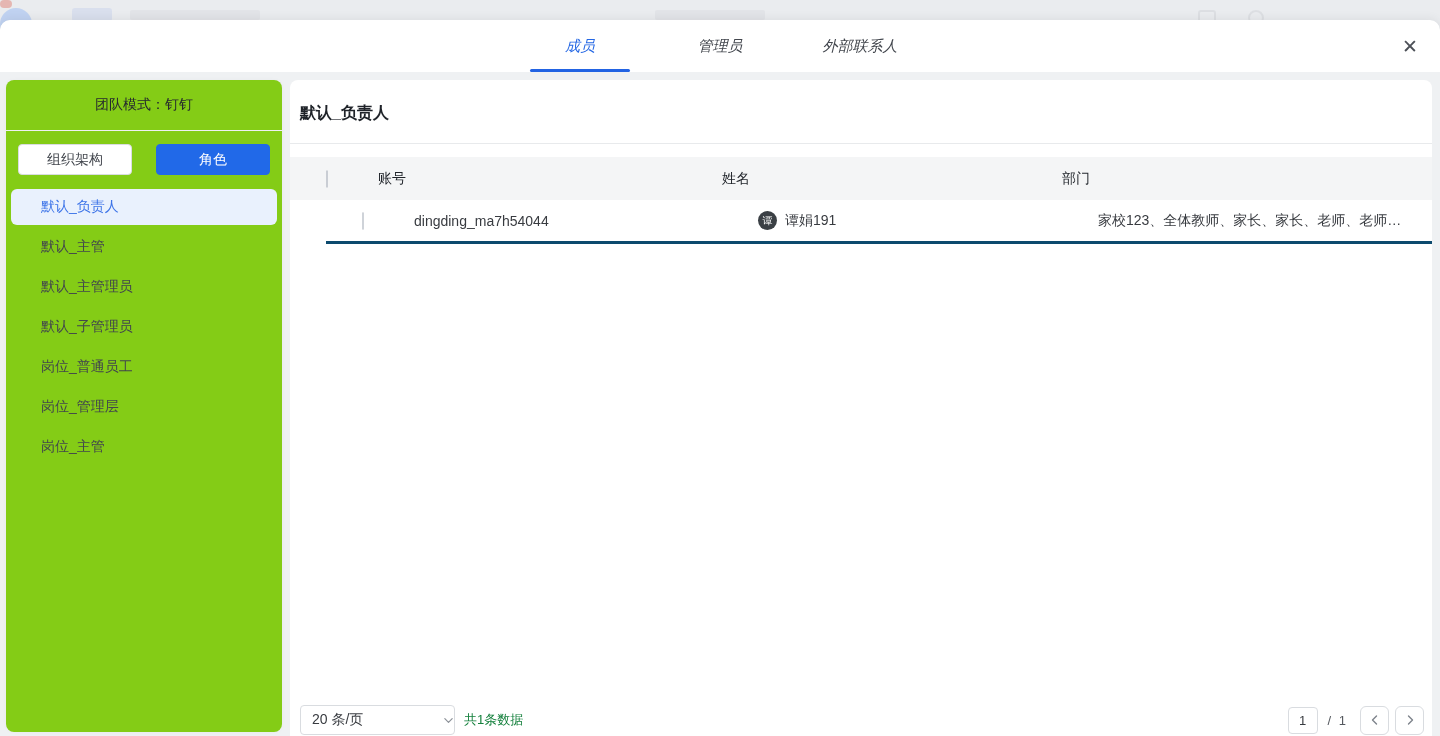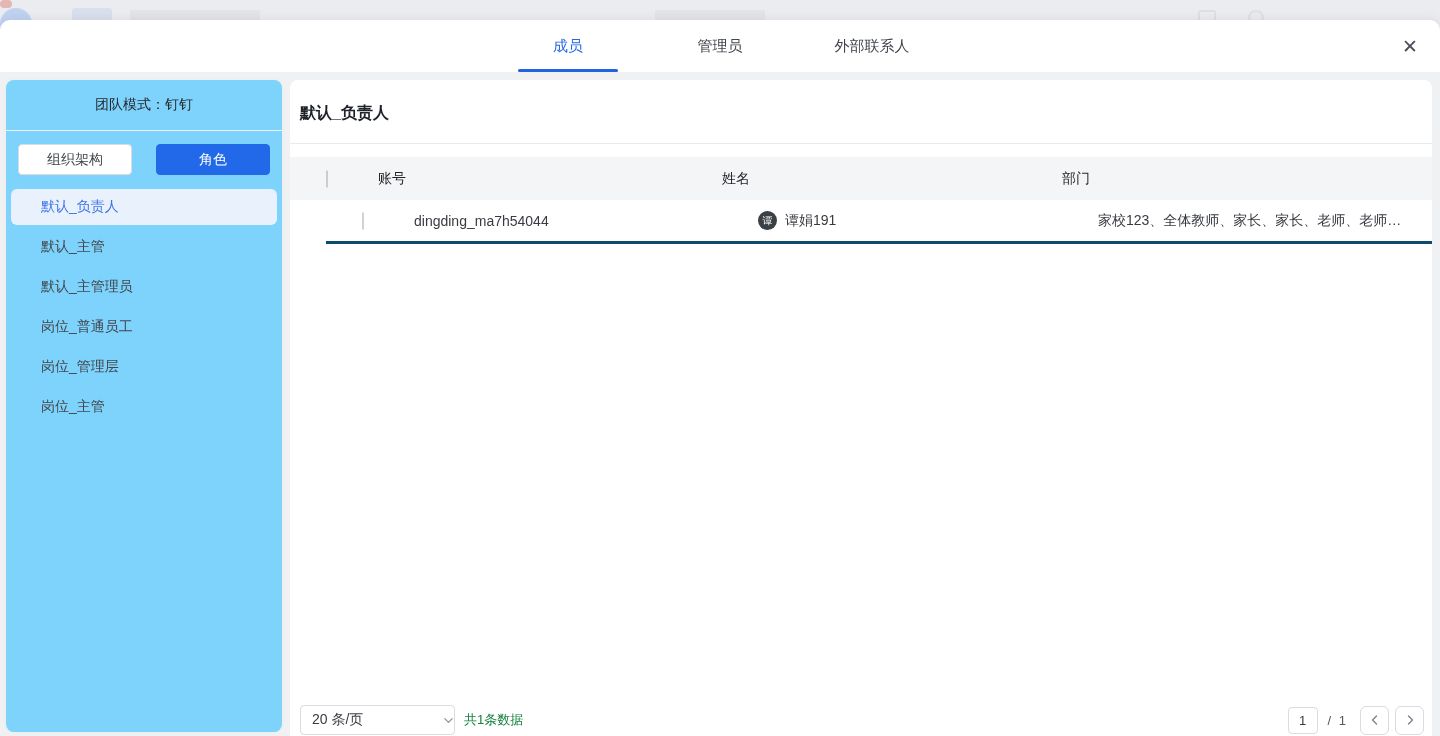--- a/index.html
+++ b/index.html
@@ -24,30 +24,30 @@
 
   
   .modal {
     position:absolute; top:20px; left:0; width:1440px; height:716px;
     background:#eff1f3; border-radius:10px 10px 0 0; overflow:hidden;
     box-shadow:0 -2px 10px rgba(0,0,0,.06);
   }
 
   
   .tabbar { position:absolute; top:0; left:0; width:100%; height:52px; background:#ffffff; border-radius:10px 10px 0 0; }
-  .tabs { position:absolute; left:0; top:0; width:100%; height:52px; display:flex; justify-content:center; gap:16px; }
+  .tabs { position:absolute; left:0; top:0; width:100%; height:52px; display:flex; justify-content:center; gap:4px;font-style:italic; }
   .tab { position:relative; height:52px; display:flex; align-items:center; justify-content:center; width:136px; font-size:15px; color:#42464d; cursor:pointer; }
   .tab.active { color:#2467e4; }
   .tab.active::after { content:""; position:absolute; left:18px; right:18px; bottom:0; height:3px; background:#2263e3; border-radius:2px; }
   .close-btn { position:absolute; right:18px; top:14px; width:24px; height:24px; display:flex; align-items:center; justify-content:center; font-size:19px; color:#4c5057; cursor:pointer; }
 
   
   .sidebar {
     position:absolute; left:6px; top:60px; width:276px; height:652px;
-    background:#7dd3fc; border-radius:8px; box-shadow:0 0 4px rgba(0,0,0,.03);
+    background:#84cc16; border-radius:8px; box-shadow:0 0 4px rgba(0,0,0,.03);
   }
   .team-mode { height:44px; display:flex; align-items:center; justify-content:center; font-size:14px; color:#26292e; padding-top:6px; }
   .sidebar-divider { height:1px; background:#eef0f2; margin:6px 0 0 0; }
   .mode-buttons { display:flex; gap:24px; padding:13px 12px 0 12px; }
   .mode-btn { flex:1; height:31px; display:flex; align-items:center; justify-content:center; font-size:14px; border-radius:4px; cursor:pointer; }
   .mode-btn.plain { background:#ffffff; border:1px solid #d9dce0; color:#42464d; }
   .mode-btn.primary { background:#2169e8; border:1px solid #2169e8; color:#ffffff; }
   .role-list { padding:14px 5px 0 5px; }
   .role-item { height:36px; margin-bottom:4px; display:flex; align-items:center; padding-left:30px; font-size:14px; color:#42464d; border-radius:6px; cursor:pointer; }
   .role-item.selected { background:#e9f1fd; color:#3d74e8; }
@@ -112,20 +112,21 @@
     <div class="team-mode">团队模式：钉钉</div>
     <div class="sidebar-divider"></div>
     <div class="mode-buttons">
       <div class="mode-btn plain">组织架构</div>
       <div class="mode-btn primary">角色</div>
     </div>
     <div class="role-list">
       <div class="role-item selected">默认_负责人</div>
       <div class="role-item">默认_主管</div>
       <div class="role-item">默认_主管理员</div>
+      <div class="role-item">默认_子管理员</div>
       <div class="role-item">岗位_普通员工</div>
       <div class="role-item">岗位_管理层</div>
       <div class="role-item">岗位_主管</div>
     </div>
   </div>
 
   <div class="main">
     <div class="main-title">默认_负责人</div>
     <div class="main-divider"></div>
 

